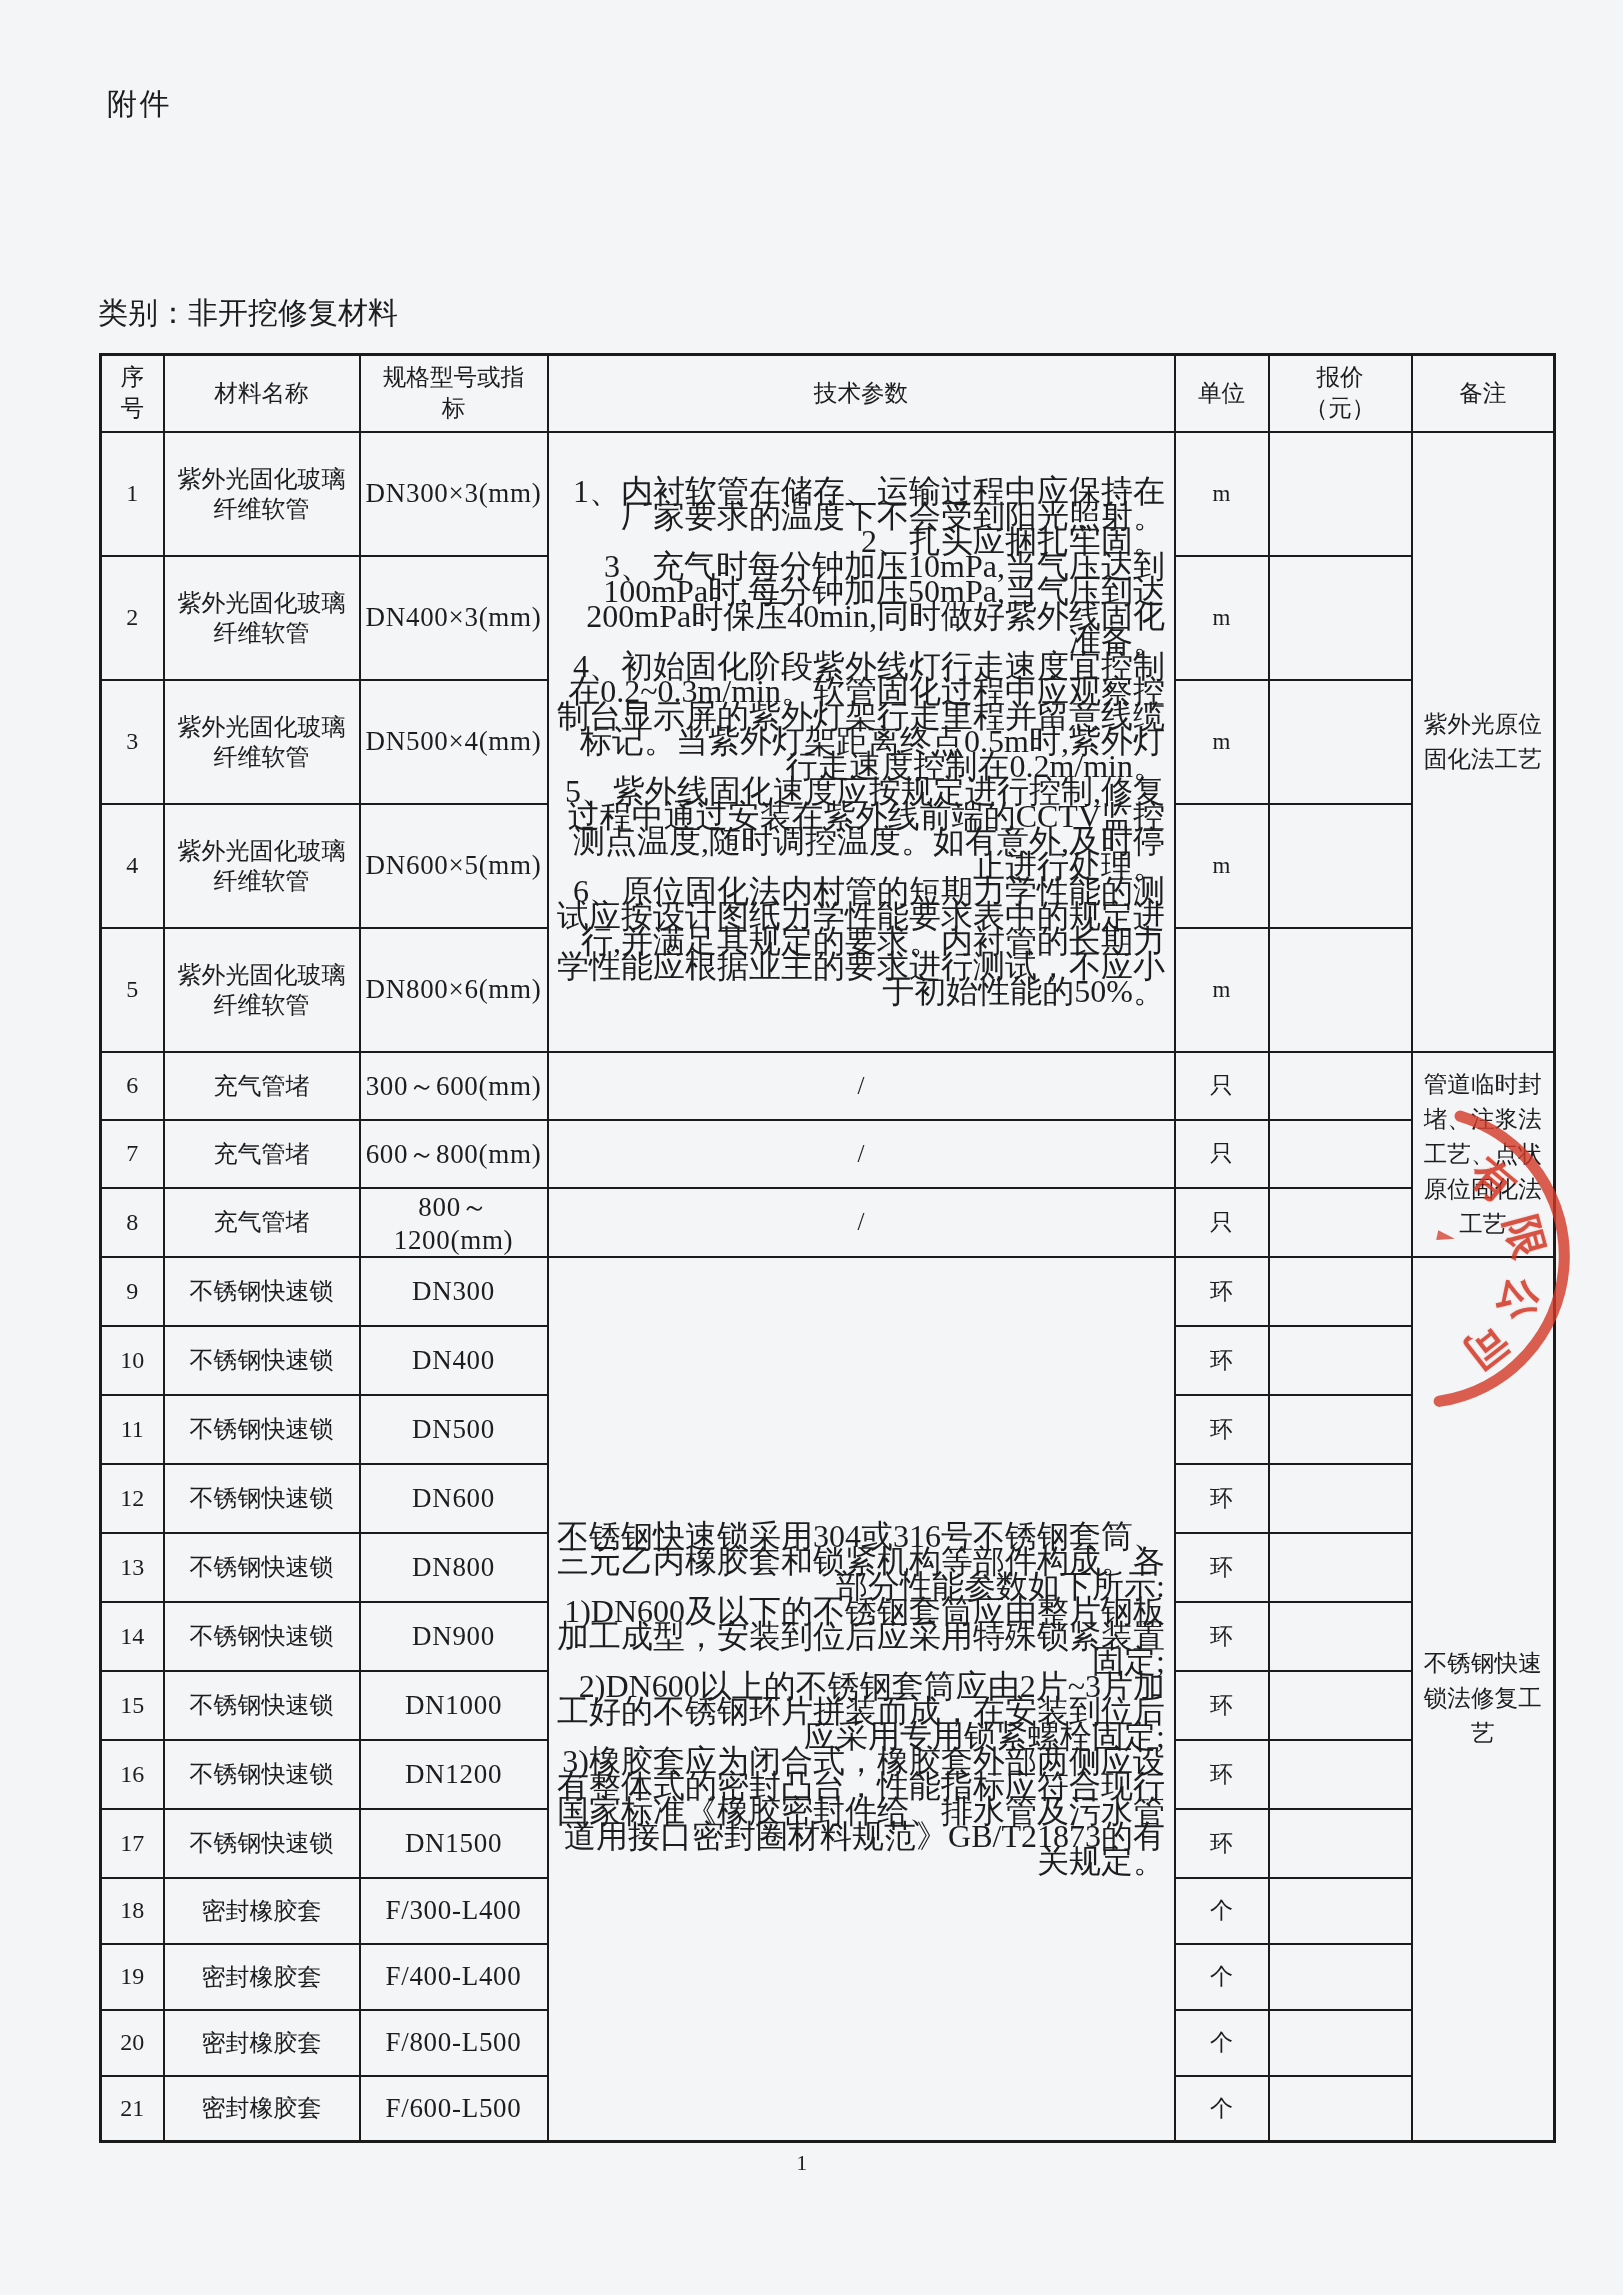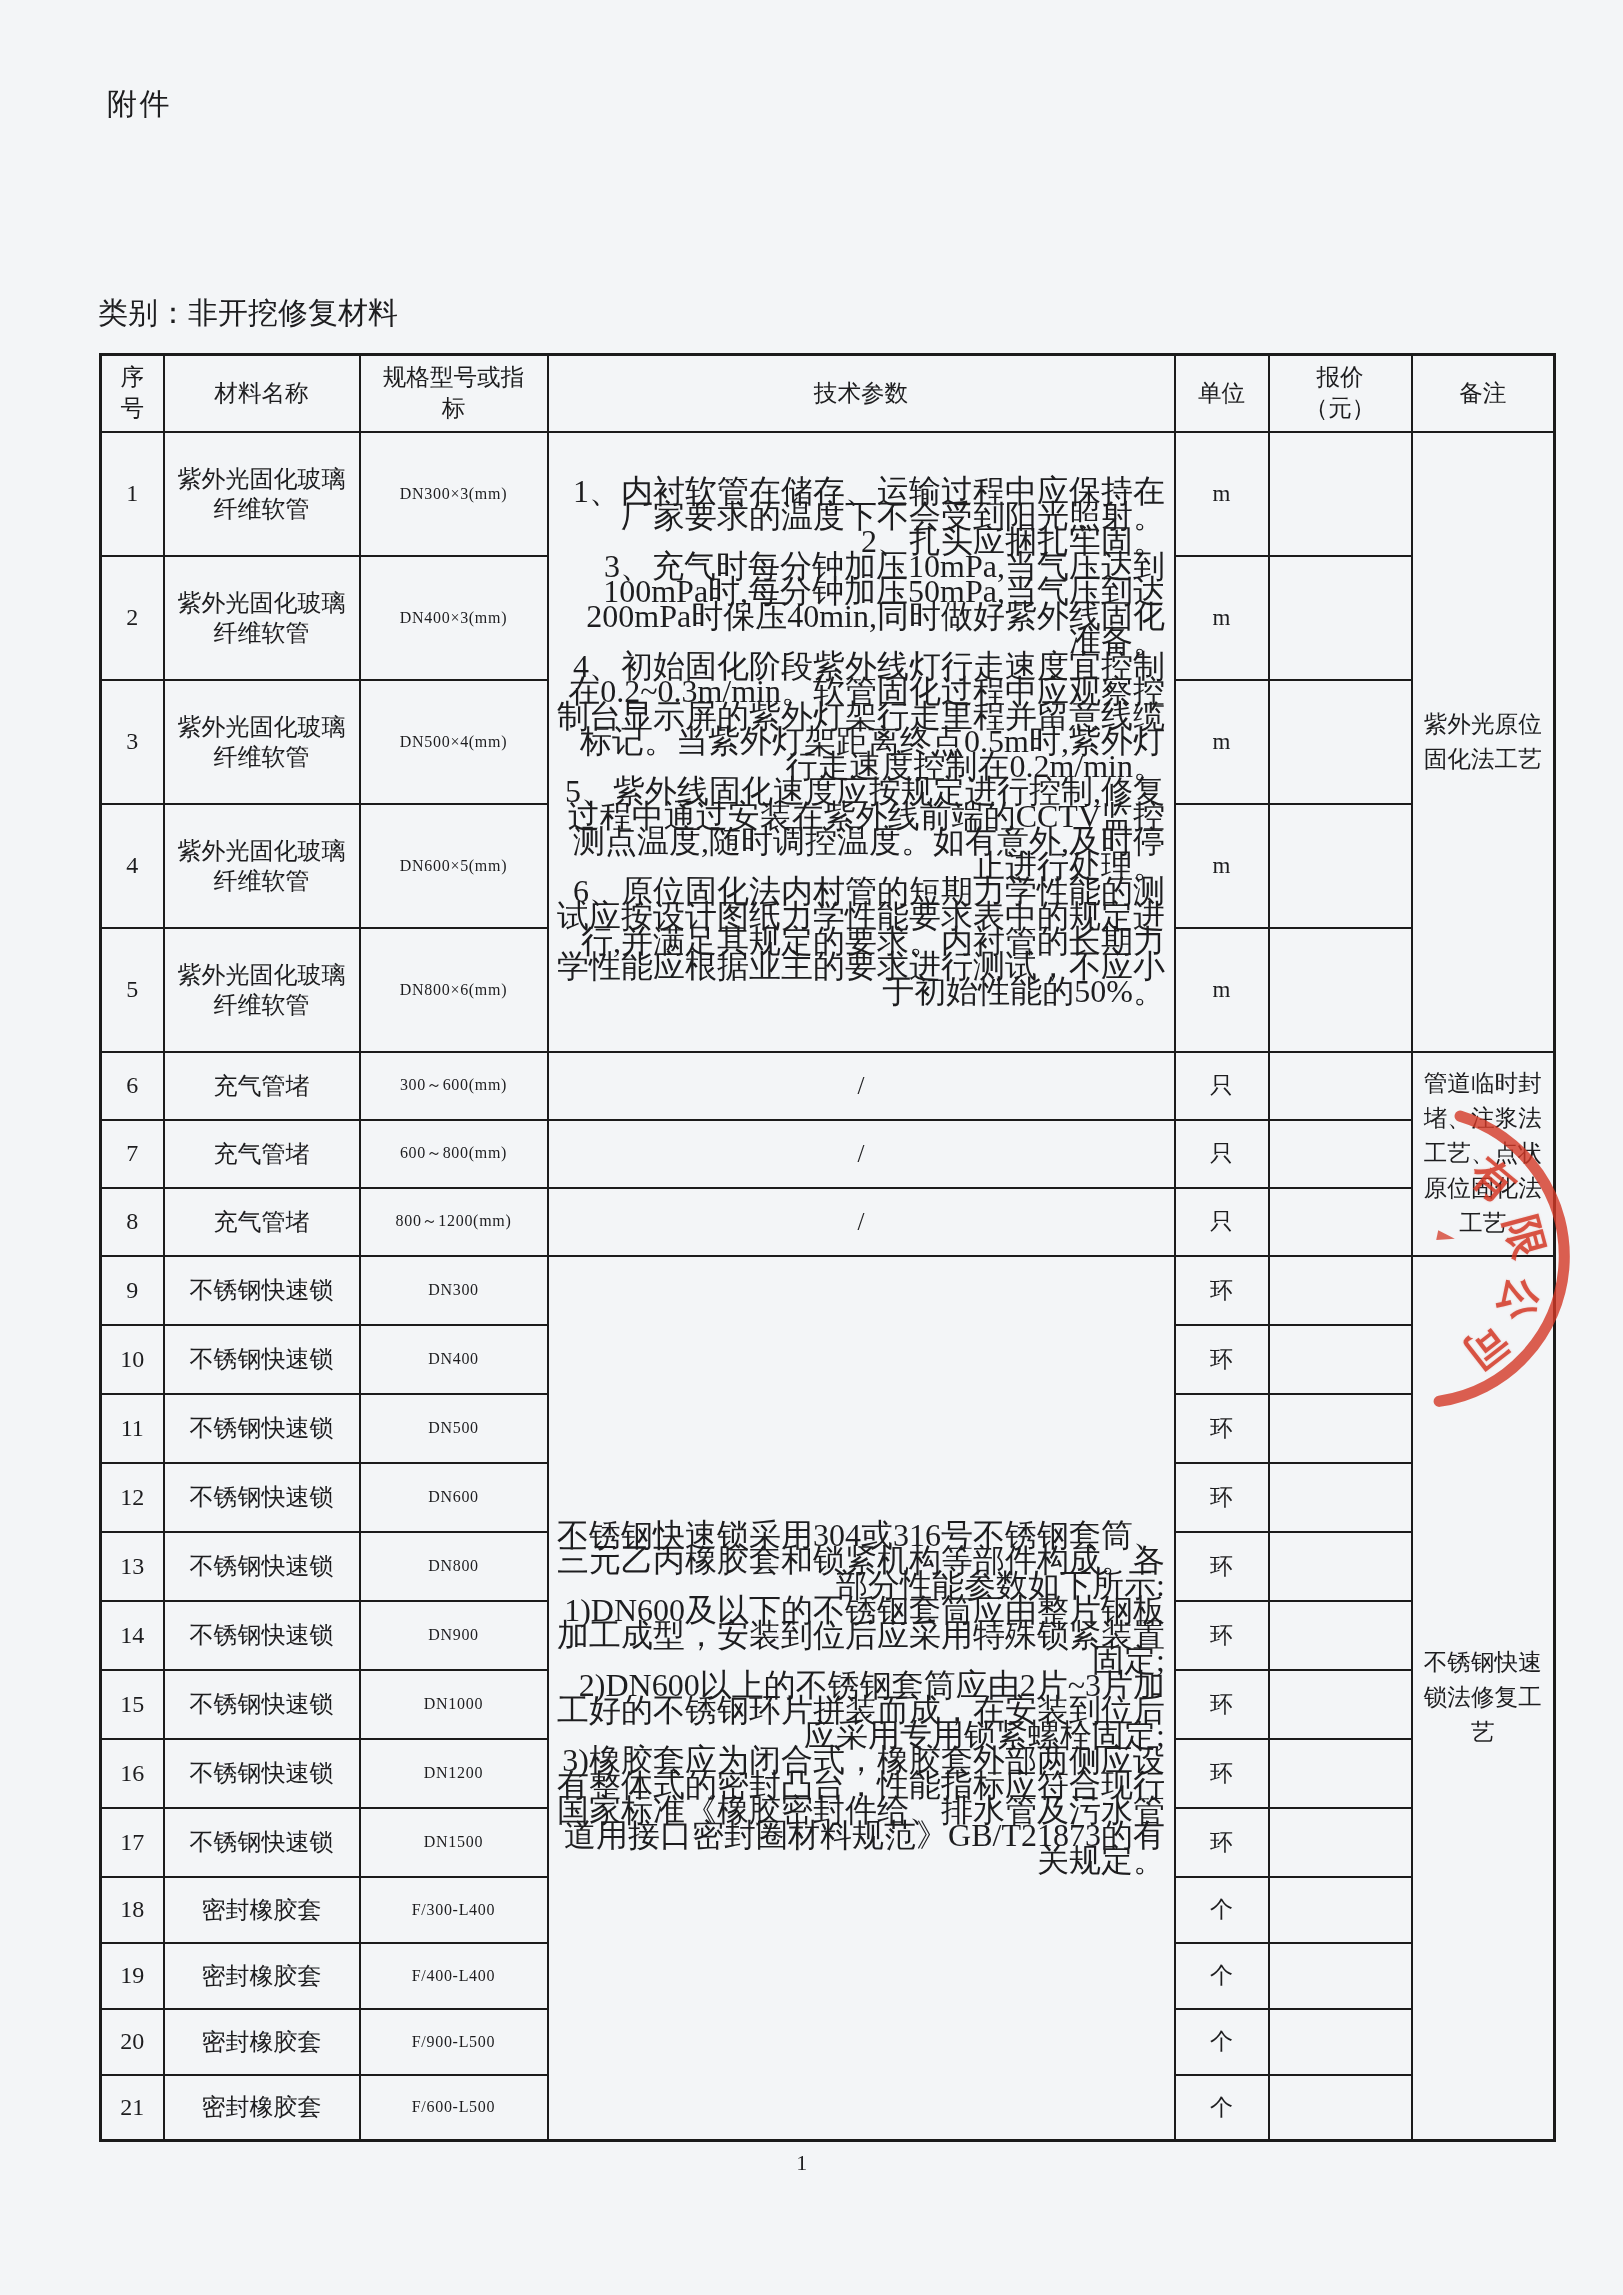--- a/index.html
+++ b/index.html
@@ -44,21 +44,21 @@
   .quote-table td{
     text-align:center;vertical-align:middle;
     padding:0 3.9px;
   }
   tr.hdr{height:77px;}
   tr.r-uv{height:124px;}
   tr.r-plug{height:68px;}
   tr.r-lock{height:69px;}
   tr.r-seal{height:66px;}
   td.name{padding:0 11px;line-height:30px;}
-  td.spec{font-size:16px;letter-spacing:0.7px;}
+  td.spec{font-size:27px;letter-spacing:0.7px;}
   td.params{
     text-align:right;font-size:32px;line-height:25px;
     padding:0 8.5px;white-space:pre-line;
   }
   td.slash{font-size:25px;}
   td.unit{font-size:23px;}
   td.remark{
     font-size:23.6px;line-height:35px;white-space:pre-line;
     padding:0 2.6px;
   }
@@ -271,21 +271,21 @@
     <tr class="r-seal">
       <td>19</td>
       <td class="name">密封橡胶套</td>
       <td class="spec">F/400-L400</td>
       <td class="unit">个</td>
       <td></td>
     </tr>
     <tr class="r-seal">
       <td>20</td>
       <td class="name">密封橡胶套</td>
-      <td class="spec">F/900-L500</td>
+      <td class="spec">F/800-L500</td>
       <td class="unit">个</td>
       <td></td>
     </tr>
     <tr class="r-seal">
       <td>21</td>
       <td class="name">密封橡胶套</td>
       <td class="spec">F/600-L500</td>
       <td class="unit">个</td>
       <td></td>
     </tr>

